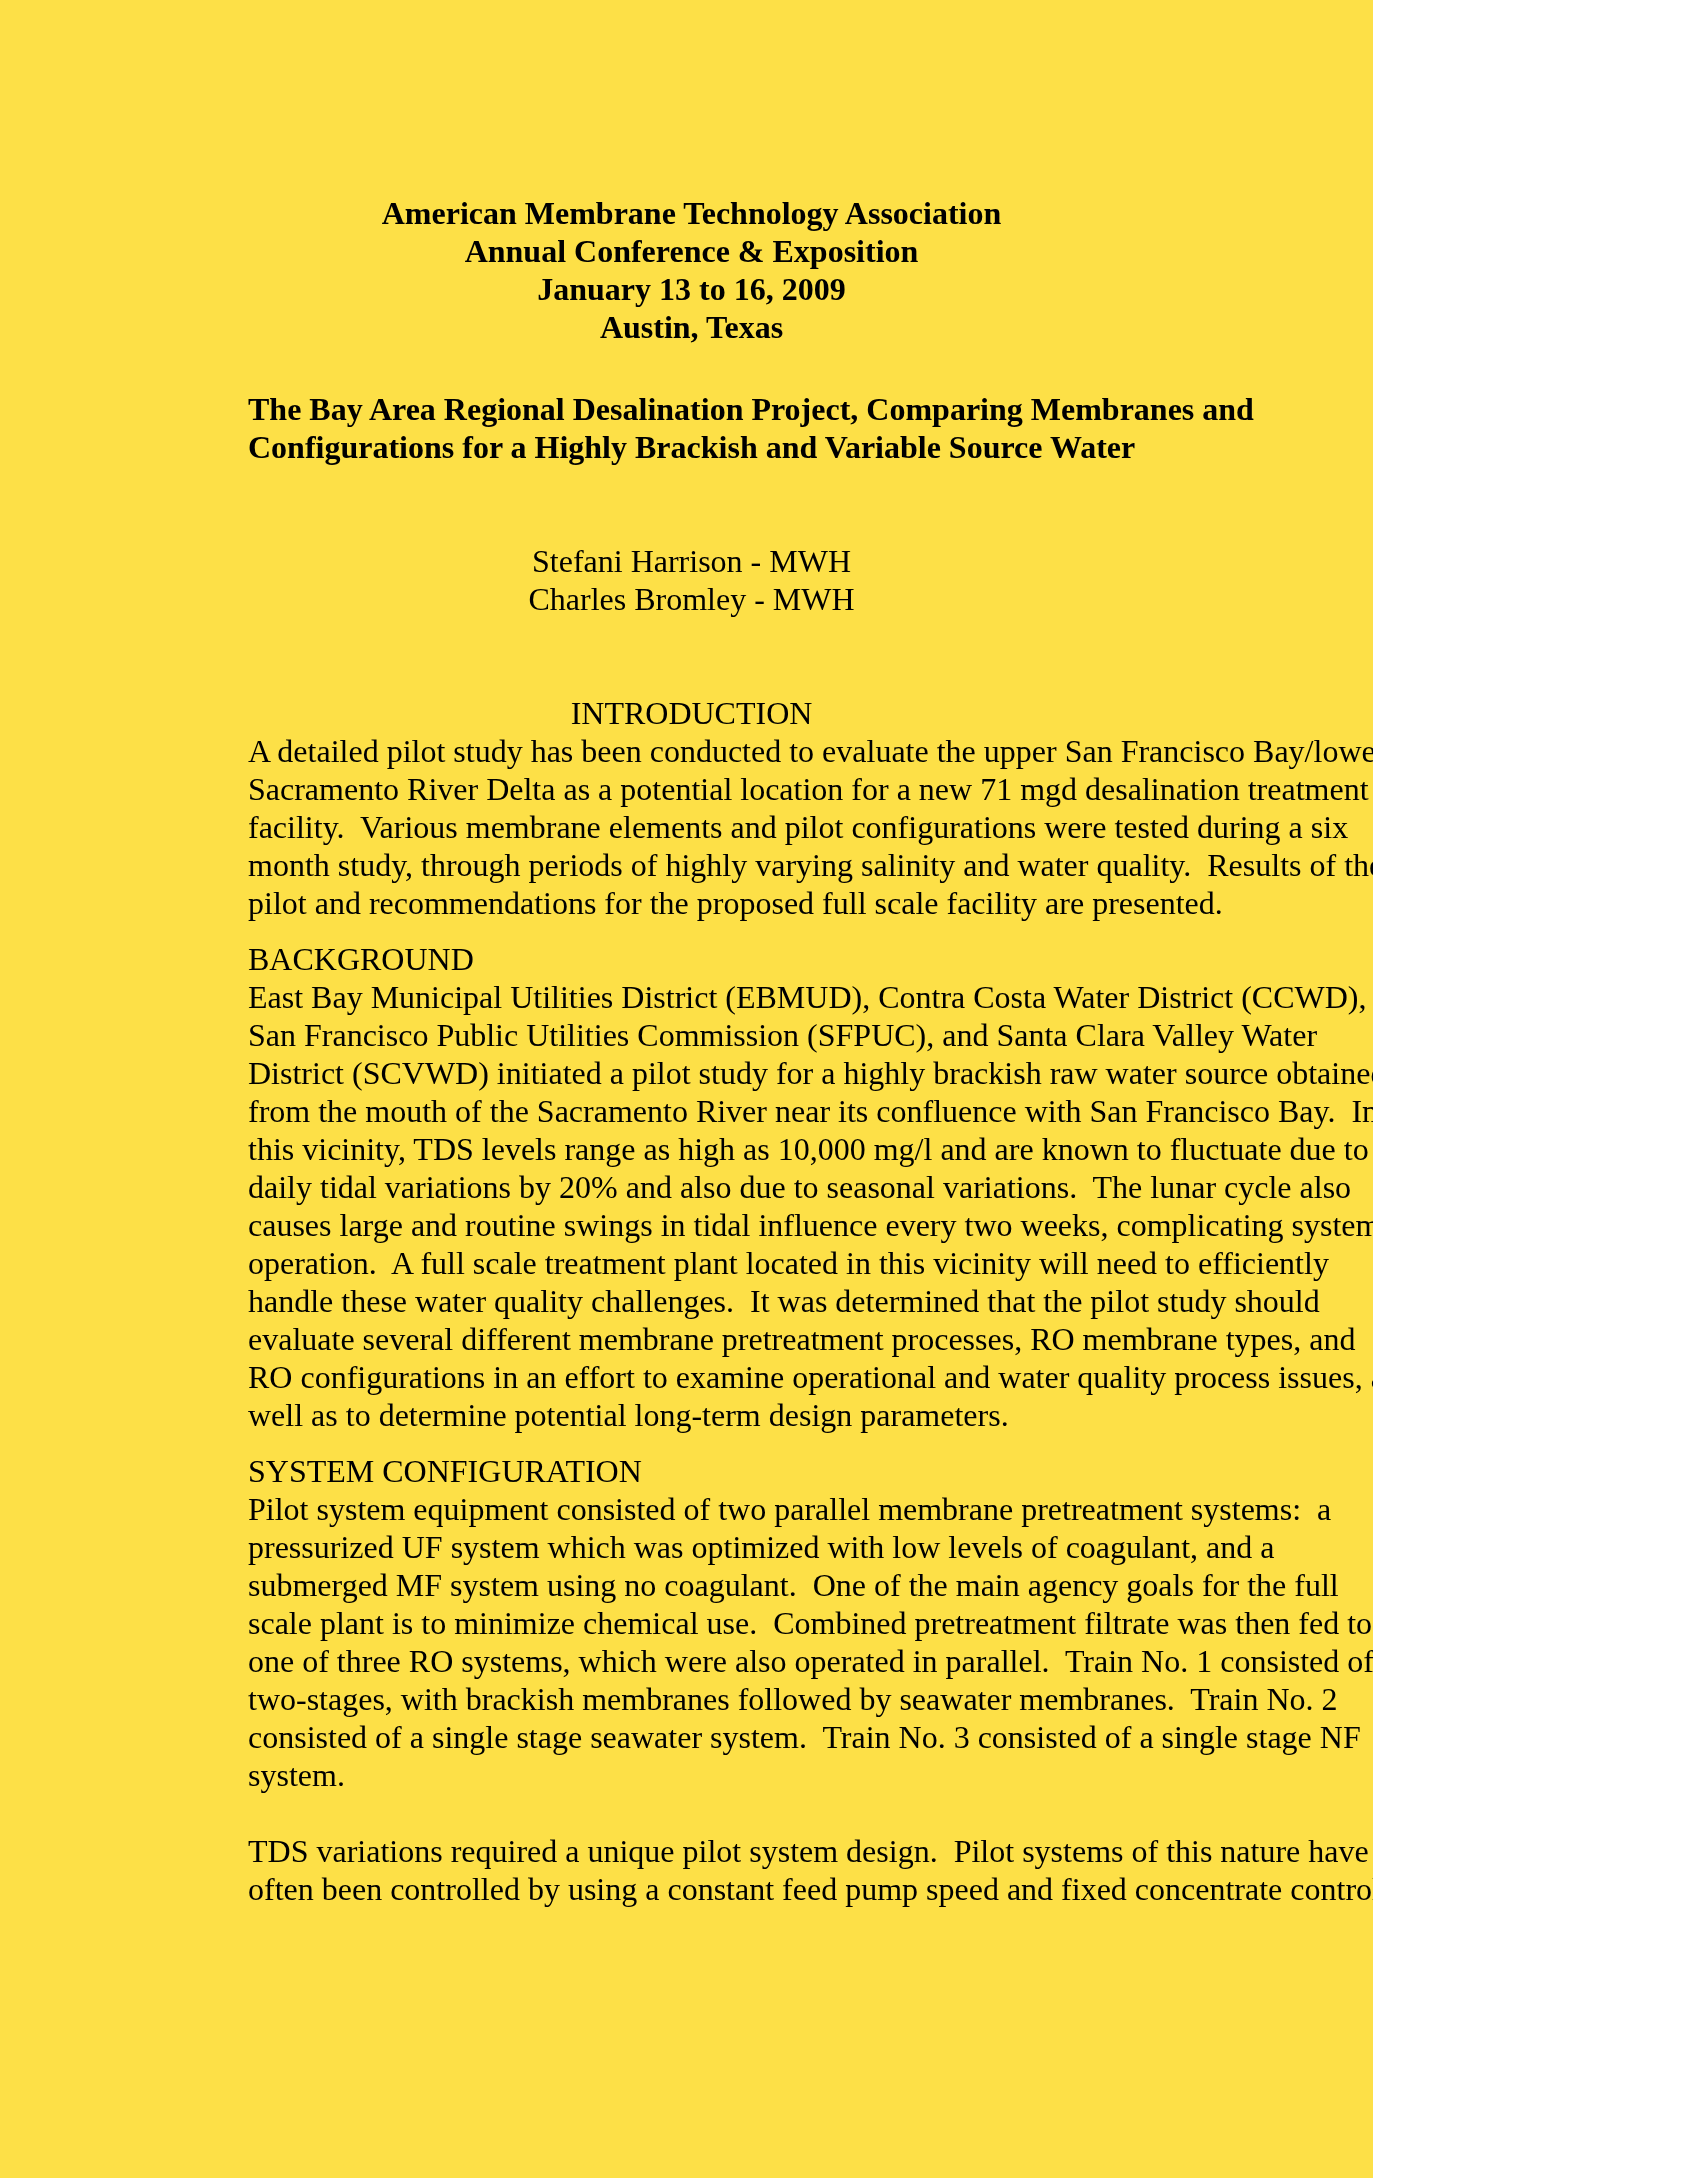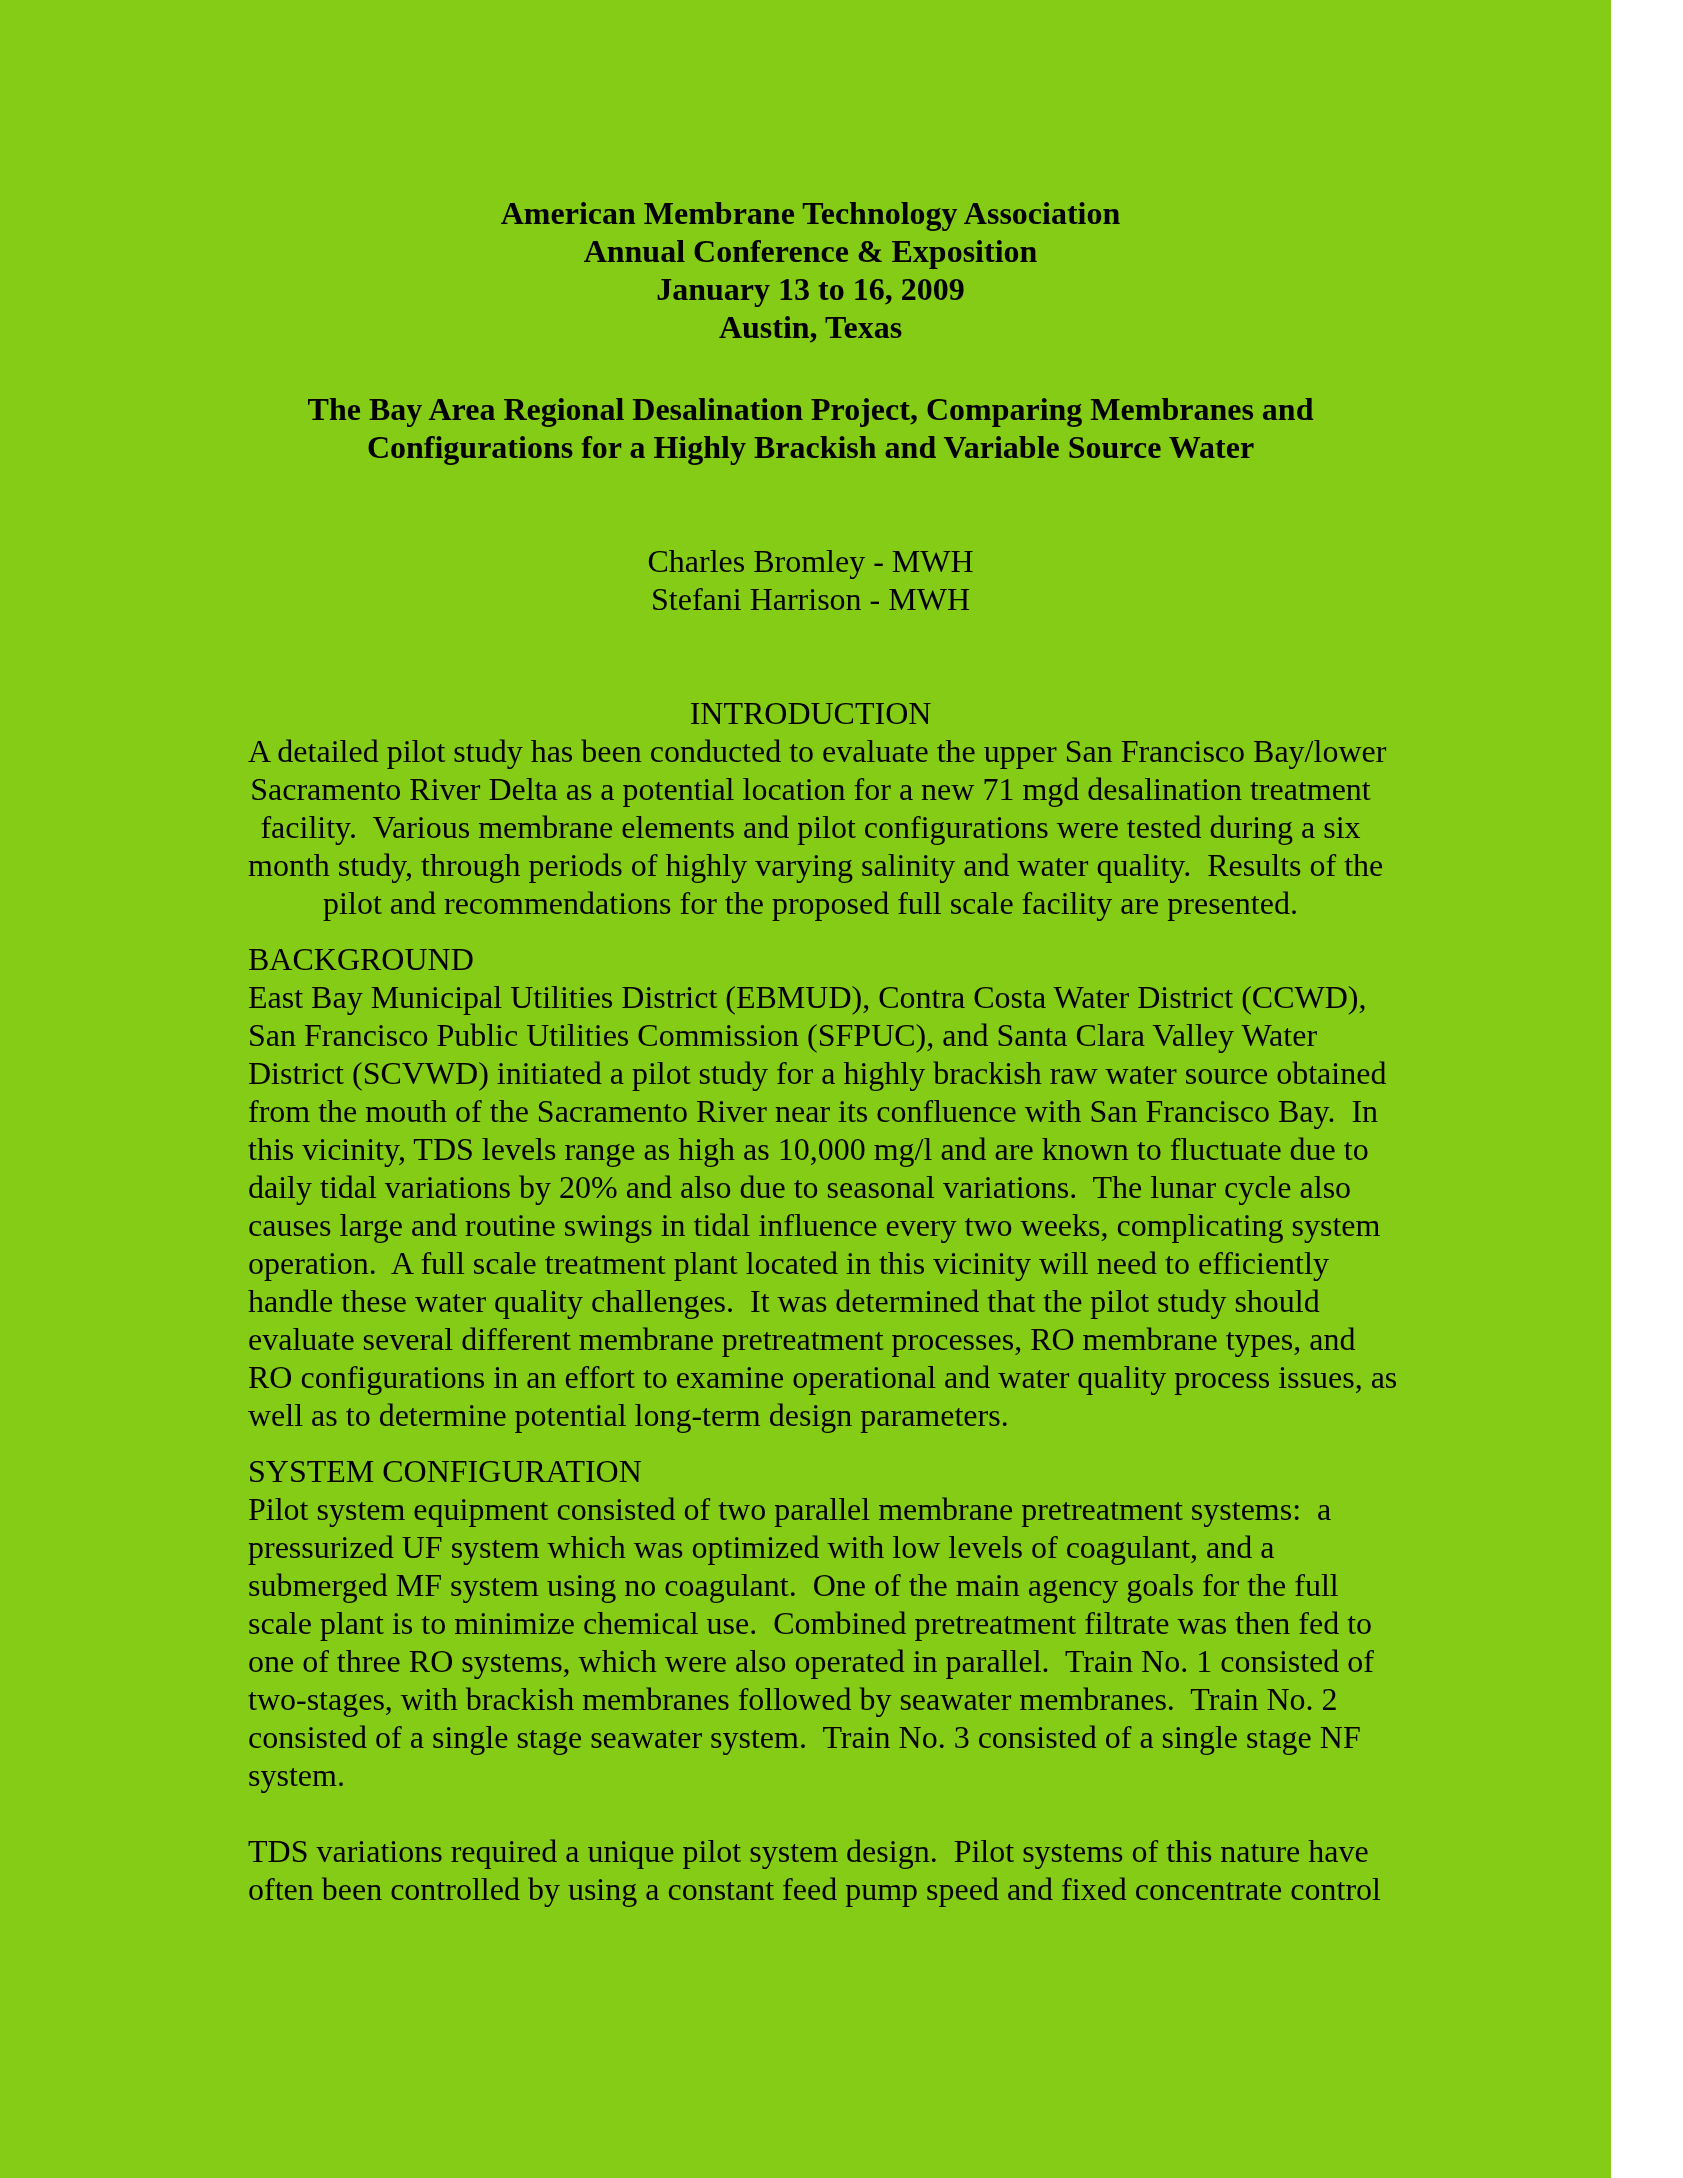--- a/index.html
+++ b/index.html
@@ -2,25 +2,25 @@
 <html><head>
 <meta charset="utf-8">
 <style>
   html, body {
     margin: 0;
     padding: 0;
     background: #ffffff;
   }
   .page {
     position: relative;
-    width: 1611px;
+    width: 1373px;
     height: 2178px;
     box-sizing: border-box;
     padding: 194px 238px 0 248px;
-    background: #84cc16;
+    background: #fde047;
     color: #000000;
     font-family: "Liberation Serif", "DejaVu Serif", serif;
     font-size: 32px;
     line-height: 38px;
     overflow: hidden;
   }
   .center { text-align: center; }
   .bold   { font-weight: bold; }
   .pre    { white-space: pre; }
   .paper-title   { margin-top: 44px; }
@@ -39,22 +39,22 @@
     <div>American Membrane Technology Association</div>
     <div>Annual Conference &amp; Exposition</div>
     <div>January 13 to 16, 2009</div>
     <div>Austin, Texas</div>
   </div>
 
   <div class="center bold pre paper-title">The Bay Area Regional Desalination Project, Comparing Membranes and
 Configurations for a Highly Brackish and Variable Source Water</div>
 
   <div class="center author-block">
+    <div>Stefani Harrison - MWH</div>
     <div>Charles Bromley - MWH</div>
-    <div>Stefani Harrison - MWH</div>
   </div>
 
   <div class="section-first">
     <div class="heading">INTRODUCTION</div>
     <div class="para pre">A detailed pilot study has been conducted to evaluate the upper San Francisco Bay/lower
 Sacramento River Delta as a potential location for a new 71 mgd desalination treatment
 facility.  Various membrane elements and pilot configurations were tested during a six
 month study, through periods of highly varying salinity and water quality.  Results of the
 pilot and recommendations for the proposed full scale facility are presented.</div>
   </div>

